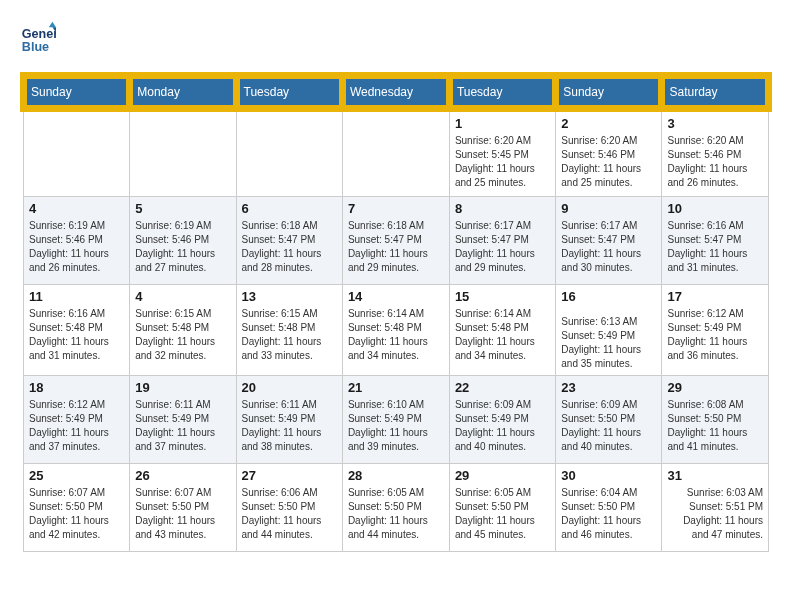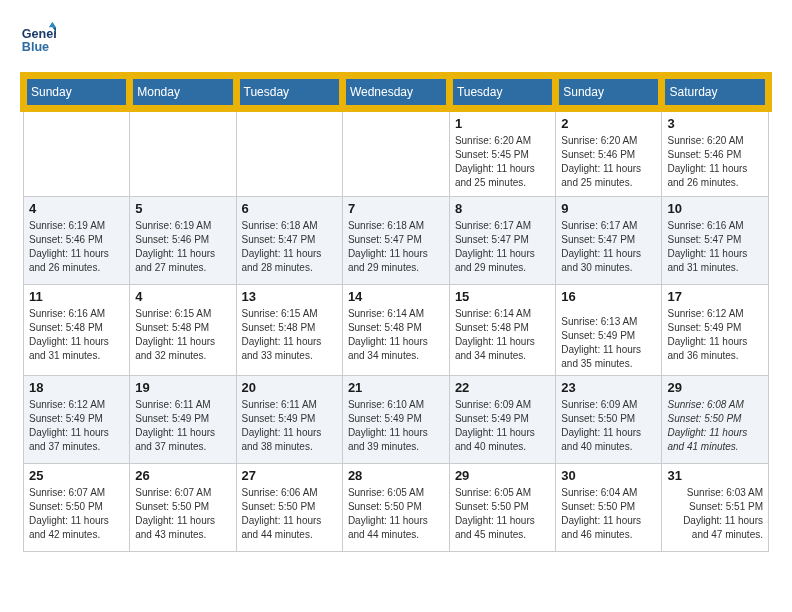--- a/index.html
+++ b/index.html
@@ -285,21 +285,21 @@
         </td>
         <td>
           <div class="day-num">23</div>
           <div class="day-detail" style="white-space: pre-line;">Sunrise: 6:09 AM
 Sunset: 5:50 PM
 Daylight: 11 hours
 and 40 minutes.</div>
         </td>
         <td>
           <div class="day-num">29</div>
-          <div class="day-detail" style="white-space: pre-line; font-style: italic;">Sunrise: 6:08 AM
+          <div class="day-detail" style="white-space: pre-line;">Sunrise: 6:08 AM
 Sunset: 5:50 PM
 Daylight: 11 hours
 and 41 minutes.</div>
         </td>
       </tr>
       <tr>
         <td>
           <div class="day-num">25</div>
           <div class="day-detail" style="white-space: pre-line;">Sunrise: 6:07 AM
 Sunset: 5:50 PM

